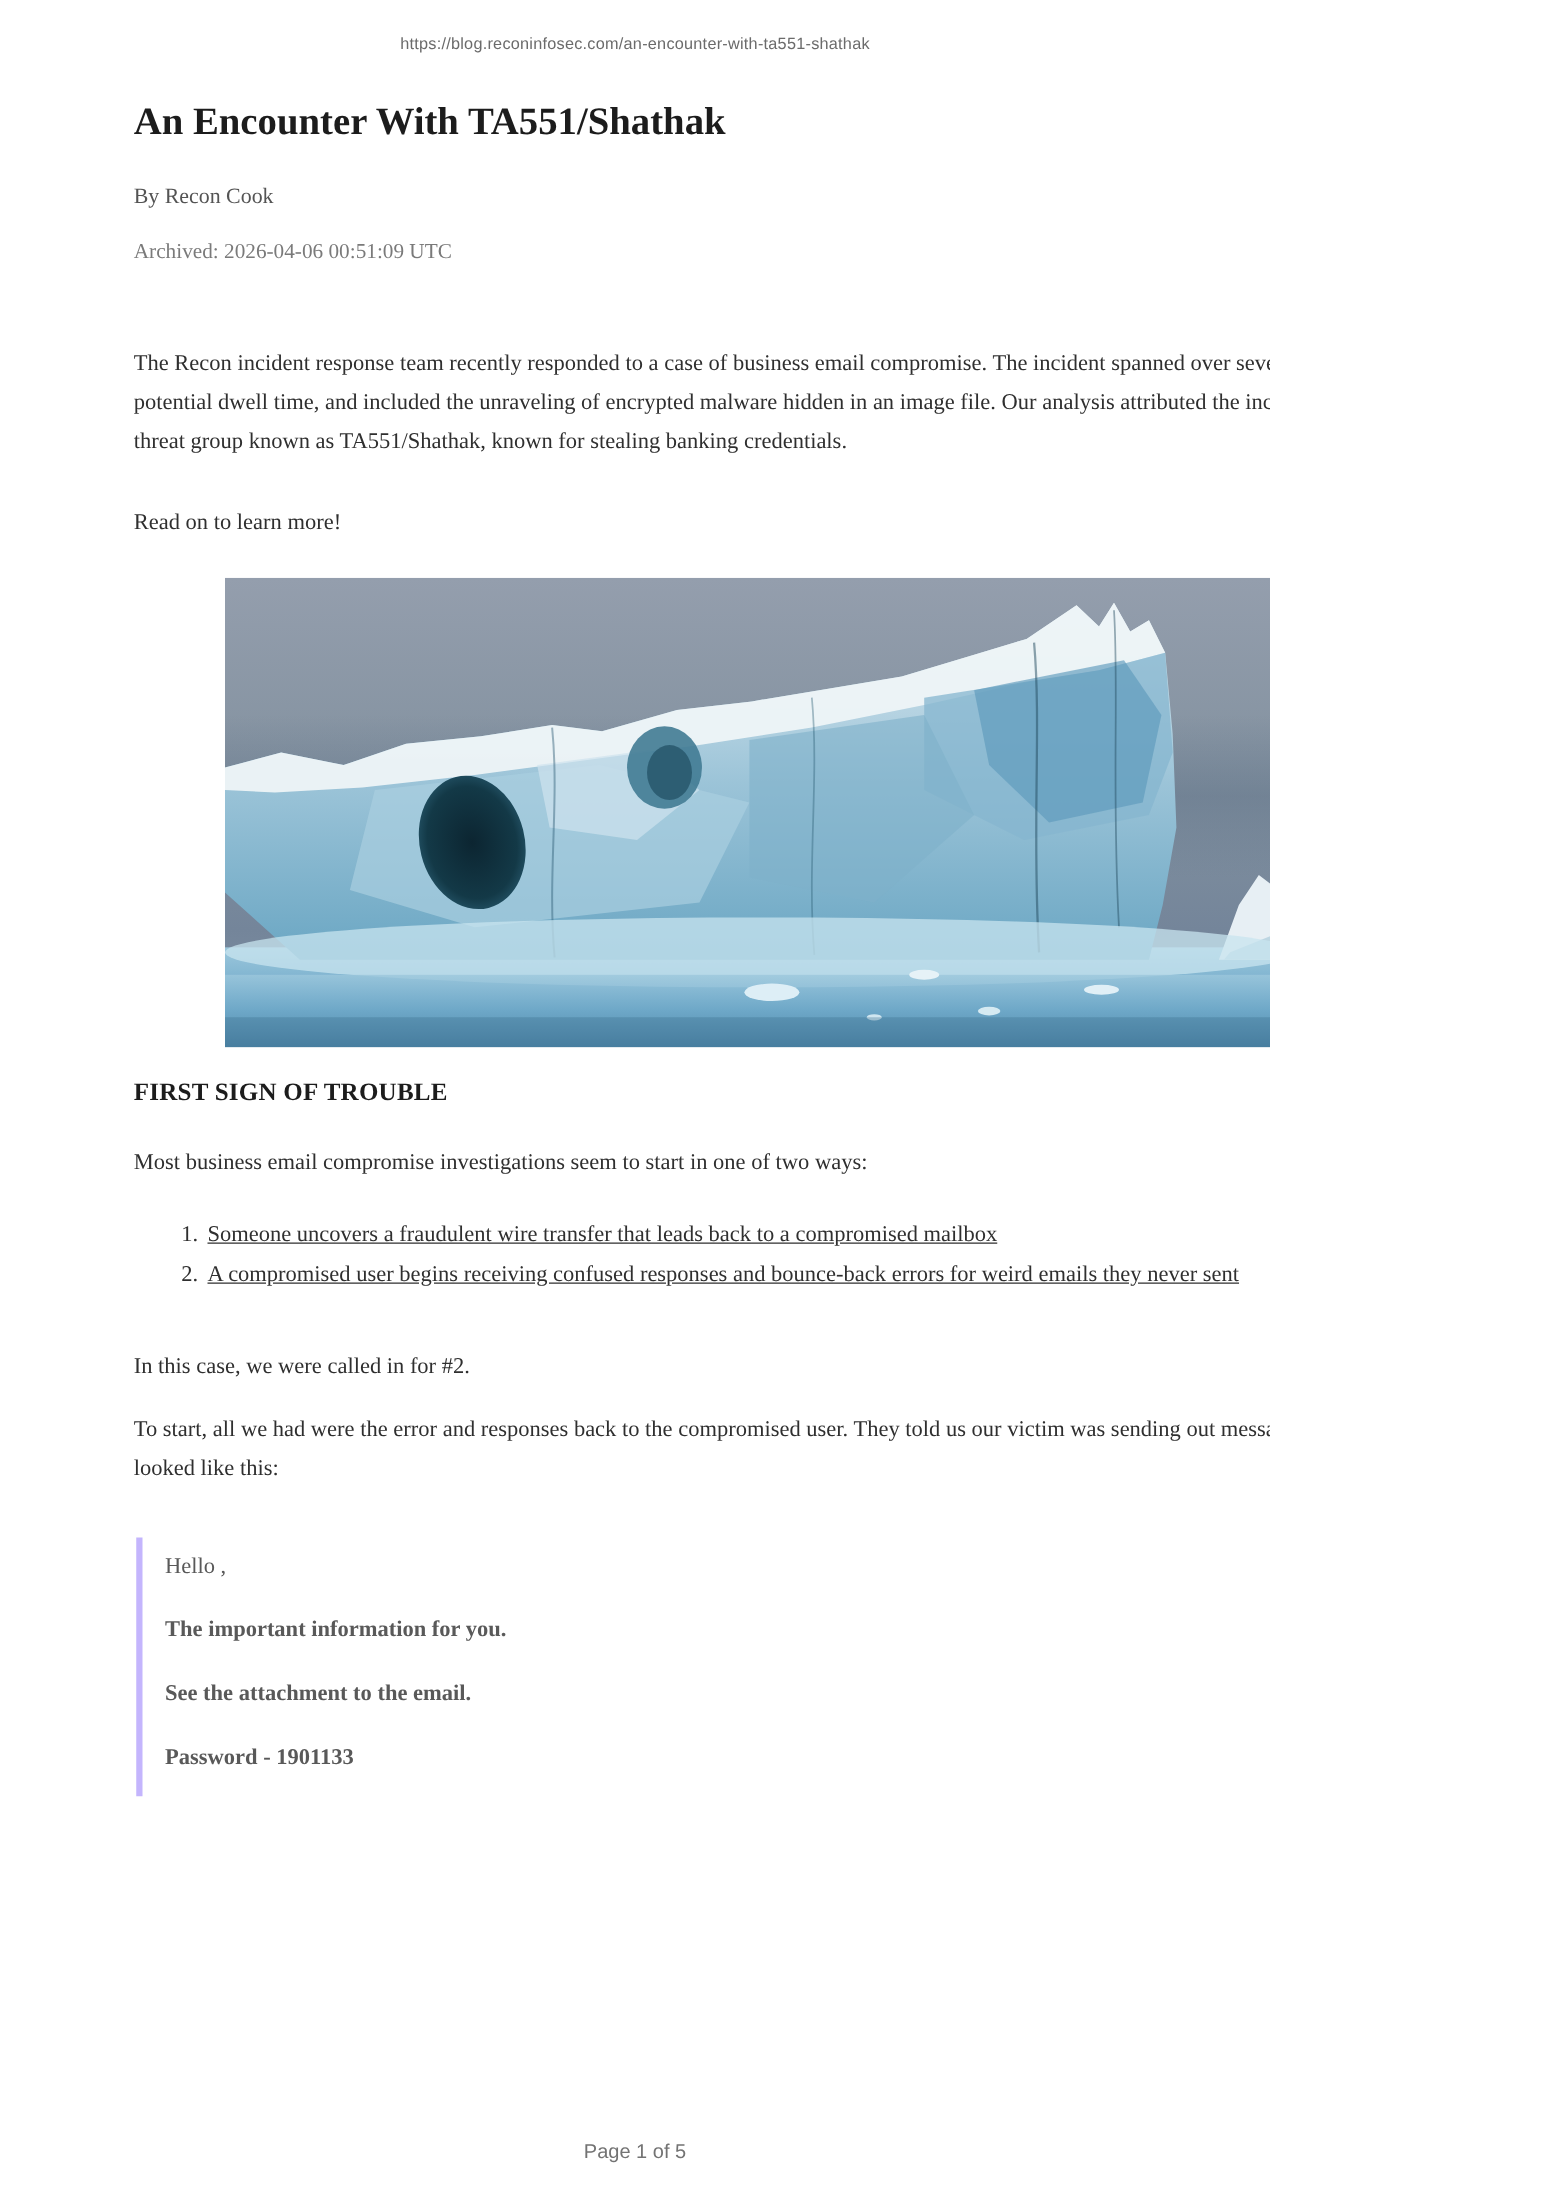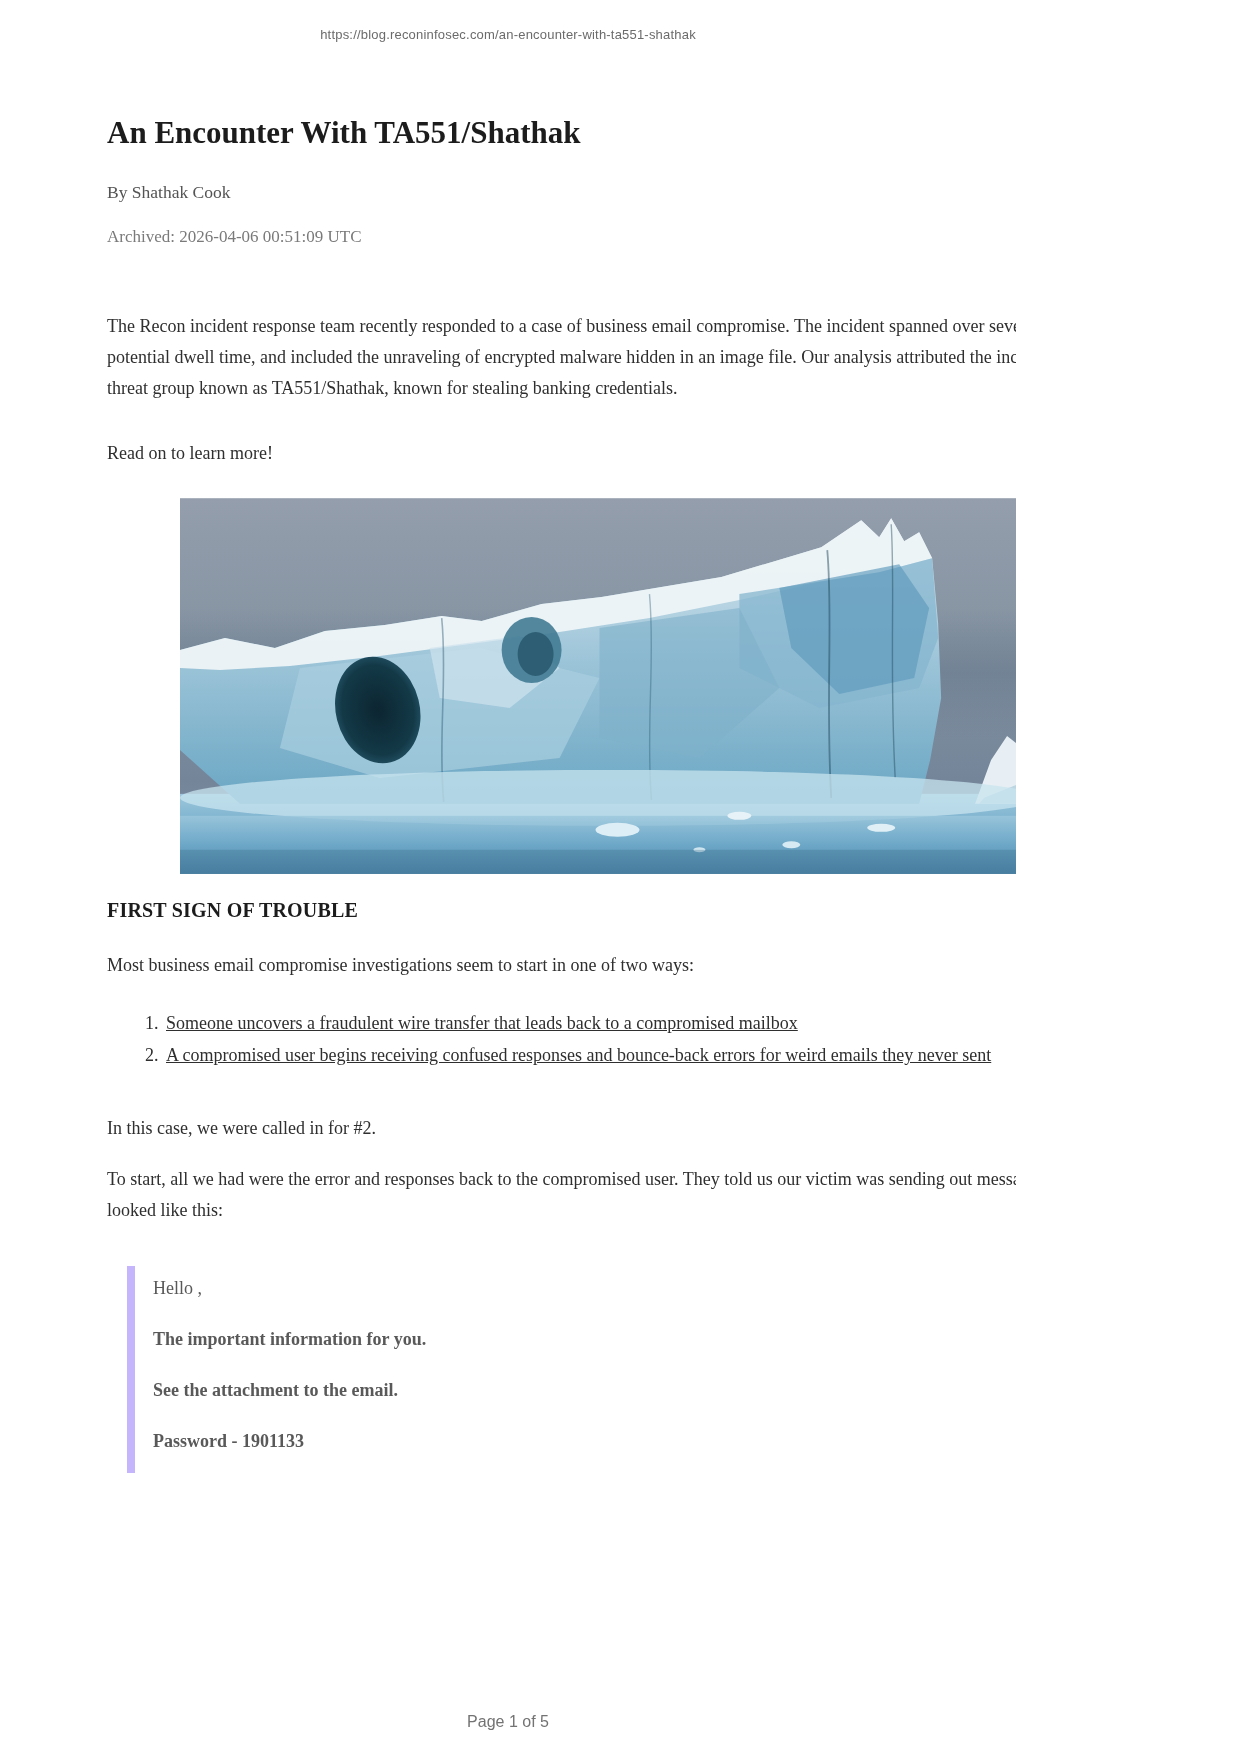--- a/index.html
+++ b/index.html
@@ -18,21 +18,21 @@
     text-align:center;
     font-family:"Liberation Sans","DejaVu Sans",sans-serif;
     font-size:13px;
     color:#6b6b6b;
     letter-spacing:.2px;
   }
   .content{
     position:absolute;
     left:107px;top:0;
     width:1028px;
-    padding-top:115px;
+    padding-top:79px;
   }
   h1.title{
     margin:0;
     font-size:31px;
     line-height:36px;
     font-weight:bold;
     color:#1c1c1c;
   }
   .byline{
     margin:31px 0 0;
@@ -81,23 +81,23 @@
     text-decoration:underline;
   }
   ol.ways li{
     padding-left:3px;
     max-width:950px;
   }
   ol.ways li + li{margin-top:1px;}
   .p-case{margin-top:42px;}
   .p-start{margin-top:20px;}
   blockquote.mail{
-    margin:40px 0 0 20px;
+    margin:40px 0 0 2px;
     padding:7px 0 16px 18px;
-    border-left:8px solid #c4b5fd;
+    border-left:5px solid #c4b5fd;
   }
   blockquote.mail p{
     margin:0;
     font-size:18px;
     line-height:31px;
     color:#595959;
   }
   blockquote.mail p + p{margin-top:20px;font-weight:bold;}
   .page-footer{
     position:absolute;
@@ -113,21 +113,21 @@
 <body>
 
 <div class="page">
 
   <div class="url-header">https://blog.reconinfosec.com/an-encounter-with-ta551-shathak</div>
 
   <main class="content">
 
     <h1 class="title">An Encounter With TA551/Shathak</h1>
 
-    <p class="byline">By Shathak Cook</p>
+    <p class="byline">By Recon Cook</p>
 
     <p class="archived">Archived: 2026-04-06 00:51:09 UTC</p>
 
     <p class="body-p p-intro">The Recon incident response team recently responded to a case of business email compromise.  The incident spanned over seven months of potential dwell time, and included the unraveling of encrypted malware hidden in an image file. Our analysis attributed the incident to a threat group known as TA551/Shathak, known for stealing banking credentials.</p>
 
     <p class="body-p p-readon">Read on to learn more!</p>
 
     <figure class="hero">
       <svg width="883" height="376" viewBox="0 0 884 376" xmlns="http://www.w3.org/2000/svg">
         <defs>

